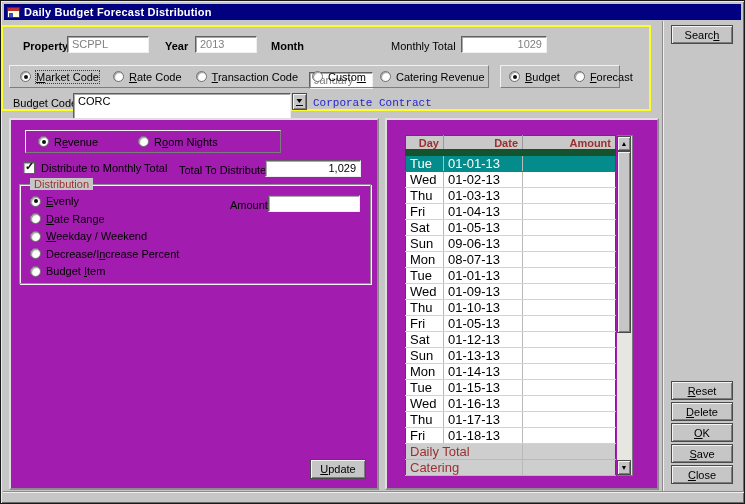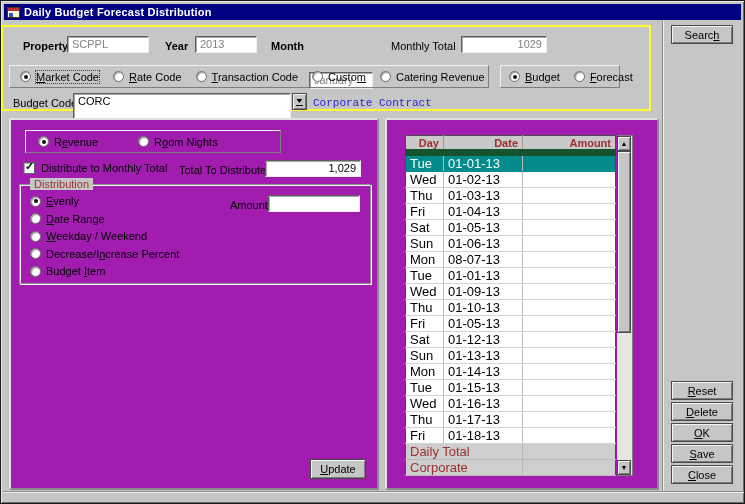--- a/index.html
+++ b/index.html
@@ -331,21 +331,21 @@
             </tr>
 
             <tr>
               <td class="col-day">Sat</td>
               <td class="col-date">01-05-13</td>
               <td class="col-amount"></td>
             </tr>
 
             <tr>
               <td class="col-day">Sun</td>
-              <td class="col-date">01-06-13</td>
+              <td class="col-date">09-06-13</td>
               <td class="col-amount"></td>
             </tr>
 
             <tr>
               <td class="col-day">Mon</td>
               <td class="col-date">08-07-13</td>
               <td class="col-amount"></td>
             </tr>
 
             <tr>
@@ -415,21 +415,21 @@
             </tr>
           </tbody>
         <tbody>
 
             <tr class="footer-row">
               <td colspan="2">Daily Total</td>
               <td class="col-amount"></td>
             </tr>
 
             <tr class="footer-row">
-              <td colspan="2">Corporate</td>
+              <td colspan="2">Catering</td>
               <td class="col-amount"></td>
             </tr>
           </tbody>
       </table>
       <div class="scrollbar">
         <div class="sb-btn">▲</div>
         <div class="sb-track">
           <div class="sb-thumb"></div>
         </div>
         <div class="sb-btn">▼</div>

